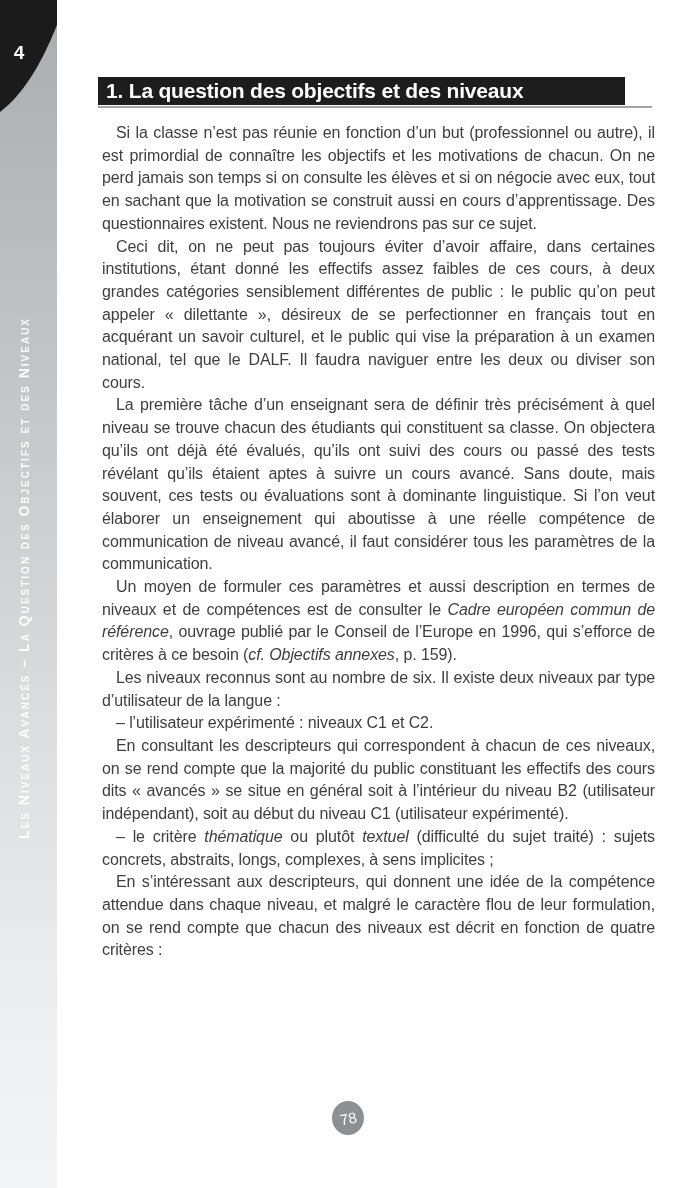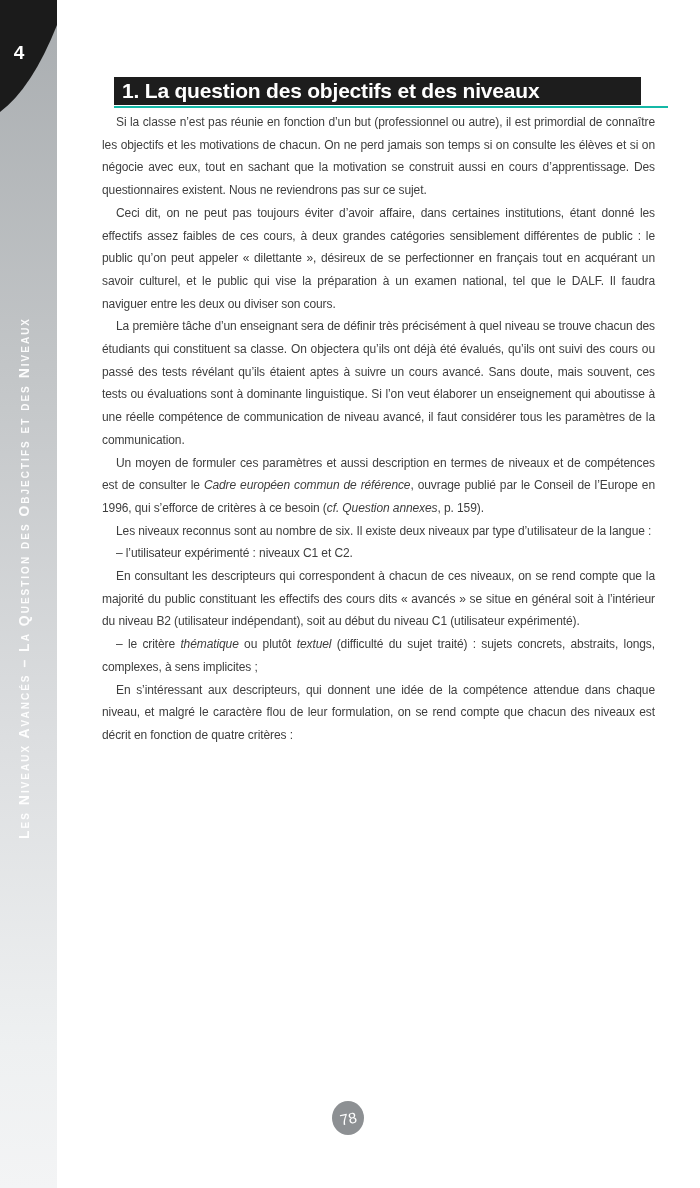--- a/index.html
+++ b/index.html
@@ -47,46 +47,46 @@
     font-weight: bold;
     font-size: 14px;
     letter-spacing: 2px;
     font-variant: small-caps;
     white-space: nowrap;
   }
 
   
   .heading-wrap {
     position: absolute;
-    left: 114px; top: 77px;
+    left: 98px; top: 77px;
     width: 554px;
-    border-bottom: 2px solid #14b8a6;
+    border-bottom: 2px solid #a3a3a3;
     padding-bottom: 1px;
   }
   .heading-bar {
     width: 519px;
     height: 28px;
     background: #1d1d1d;
     color: #ffffff;
     font-size: 21px;
     font-weight: bold;
     line-height: 28px;
     padding-left: 8px;
     letter-spacing: -0.2px;
     white-space: nowrap;
     overflow: hidden;
   }
 
   
   .body-text {
     position: absolute;
-    left: 102px; top: 111px;
+    left: 102px; top: 122px;
     width: 553px;
     color: #3e3e3e;
-    font-size: 12px;
+    font-size: 16px;
     line-height: 22.7px;
     letter-spacing: -0.1px;
     text-align: justify;
     hyphens: auto;
     -webkit-hyphens: auto;
   }
   .body-text p.para {
     margin: 0;
     text-indent: 14px;
   }
@@ -124,21 +124,21 @@
 </div>
 
 <div class="heading-wrap">
   <div class="heading-bar">1. La question des objectifs et des niveaux</div>
 </div>
 
 <div class="body-text">
     <p class="para"><span>Si la classe n’est pas réunie en fonction d’un but (professionnel ou autre), il est primordial de connaître les objectifs et les motivations de chacun. On ne perd jamais son temps si on consulte les élèves et si on négocie avec eux, tout en sachant que la motivation se construit aussi en cours d’apprentissage. Des questionnaires existent. Nous ne reviendrons pas sur ce sujet.</span></p>
     <p class="para"><span>Ceci dit, on ne peut pas toujours éviter d’avoir affaire, dans certaines institutions, étant donné les effectifs assez faibles de ces cours, à deux grandes catégories sensiblement différentes de public&nbsp;: le public qu’on peut appeler «&nbsp;dilettante&nbsp;», désireux de se perfectionner en français tout en acquérant un savoir culturel, et le public qui vise la préparation à un examen national, tel que le DALF. Il faudra naviguer entre les deux ou diviser son cours.</span></p>
     <p class="para"><span>La première tâche d’un enseignant sera de définir très précisément à quel niveau se trouve chacun des étudiants qui constituent sa classe. On objectera qu’ils ont déjà été évalués, qu’ils ont suivi des cours ou passé des tests révélant qu’ils étaient aptes à suivre un cours avancé. Sans doute, mais souvent, ces tests ou évaluations sont à dominante linguistique. Si l’on veut élaborer un enseignement qui aboutisse à une réelle compétence de communication de niveau avancé, il faut considérer tous les paramètres de la communication.</span></p>
-    <p class="para"><span>Un moyen de formuler ces paramètres et aussi description en termes de niveaux et de compétences est de consulter le </span><em>Cadre européen commun de référence</em><span>, ouvrage publié par le Conseil de l’Europe en 1996, qui s’efforce de critères à ce besoin (</span><em>cf. Question annexes</em><span>, p.&nbsp;159).</span></p>
+    <p class="para"><span>Un moyen de formuler ces paramètres et aussi description en termes de niveaux et de compétences est de consulter le </span><em>Cadre européen commun de référence</em><span>, ouvrage publié par le Conseil de l’Europe en 1996, qui s’efforce de critères à ce besoin (</span><em>cf. Objectifs annexes</em><span>, p.&nbsp;159).</span></p>
     <p class="para"><span>Les niveaux reconnus sont au nombre de six. Il existe deux niveaux par type d’utilisateur de la langue&nbsp;:</span></p>
     <p class="para"><span>– l’utilisateur expérimenté&nbsp;: niveaux C1 et C2.</span></p>
     <p class="para"><span>En consultant les descripteurs qui correspondent à chacun de ces niveaux, on se rend compte que la majorité du public constituant les effectifs des cours dits «&nbsp;avancés&nbsp;» se situe en général soit à l’intérieur du niveau B2 (utilisateur indépendant), soit au début du niveau C1 (utilisateur expérimenté).</span></p>
     <p class="para"><span>– le critère </span><em>thématique</em><span> ou plutôt </span><em>textuel</em><span> (difficulté du sujet traité)&nbsp;: sujets concrets, abstraits, longs, complexes, à sens implicites&nbsp;;</span></p>
     <p class="para"><span>En s’intéressant aux descripteurs, qui donnent une idée de la compétence attendue dans chaque niveau, et malgré le caractère flou de leur formulation, on se rend compte que chacun des niveaux est décrit en fonction de quatre critères&nbsp;:</span></p>
   </div>
 
 <div class="page-badge">
   <span>78</span>
 </div>

